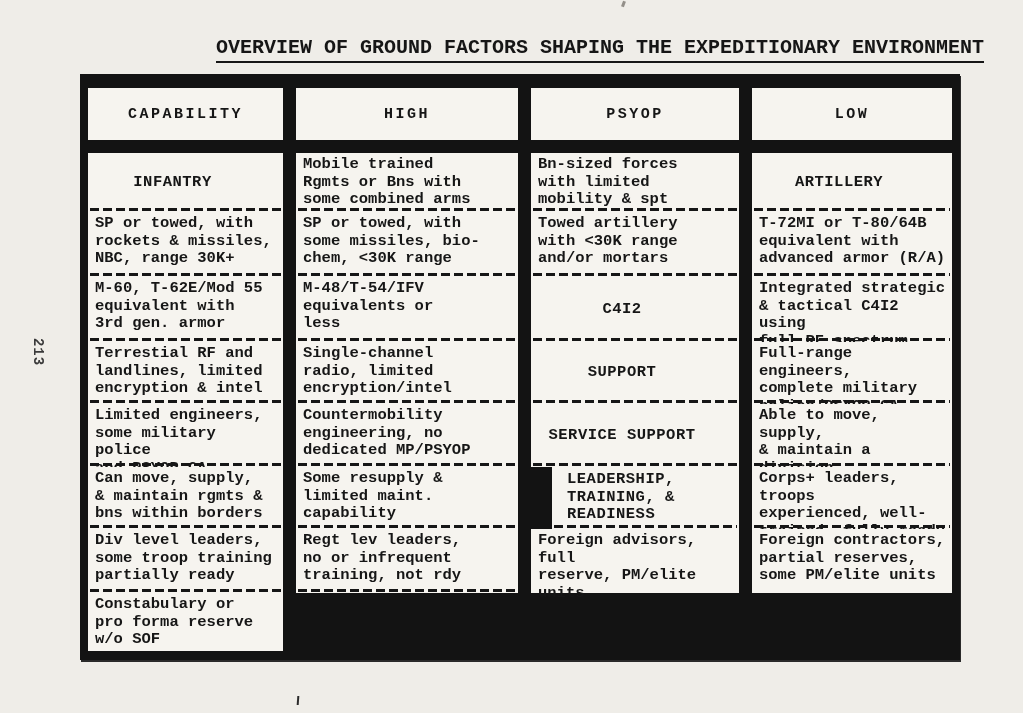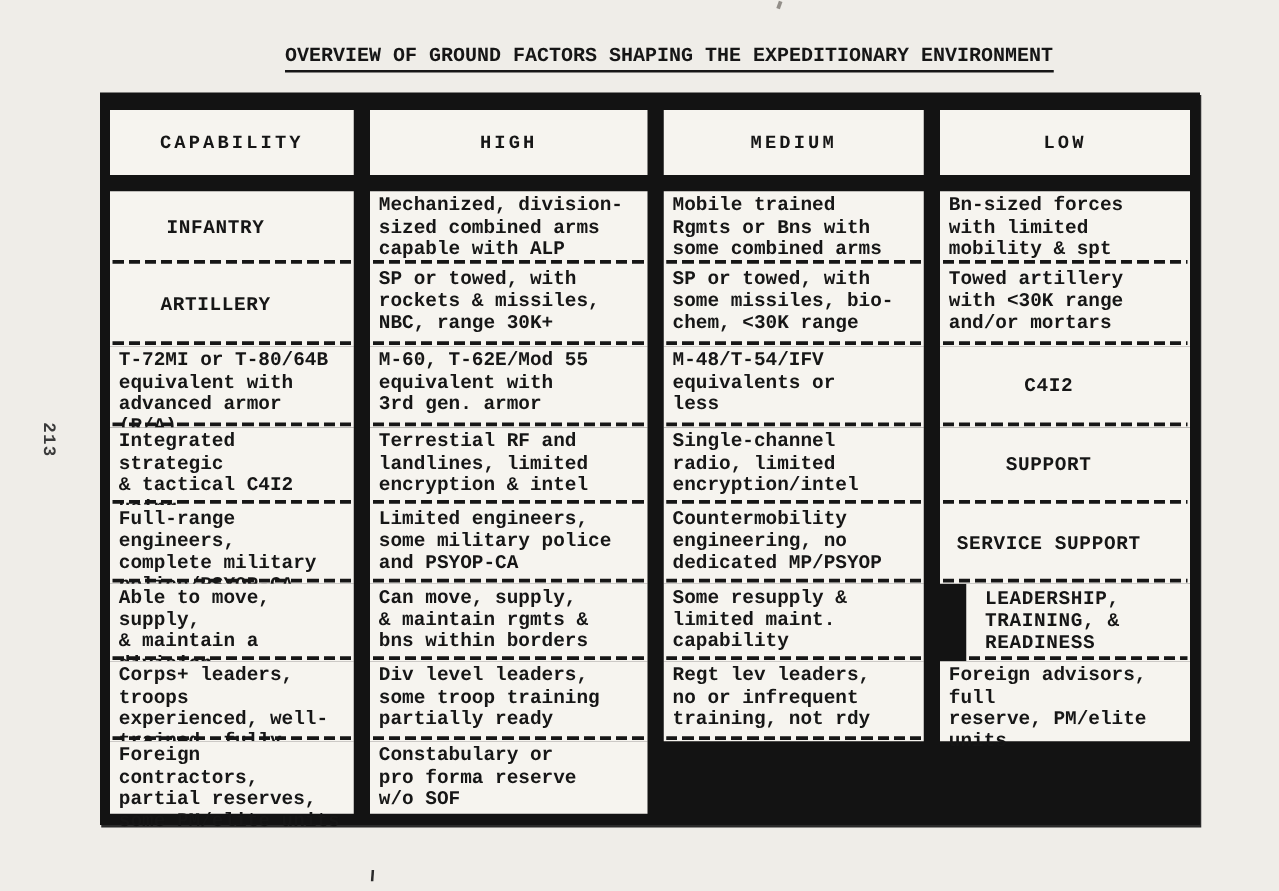--- a/index.html
+++ b/index.html
@@ -7,23 +7,23 @@
     position: relative;
     width: 1023px;
     height: 713px;
     background: #efede8;
     font-family: "Liberation Mono", "DejaVu Sans Mono", monospace;
     color: #161616;
     overflow: hidden;
   }
   .title {
     position: absolute;
-    left: 228px;
+    left: 216px;
     top: 36px;
-    font-size: 16px;
+    font-size: 20px;
     font-weight: bold;
     letter-spacing: 0px;
     white-space: nowrap;
     border-bottom: 2.5px solid #161616;
     padding-bottom: 2px;
   }
   .page-number {
     position: absolute;
     left: 24px;
     top: 344px;
@@ -114,29 +114,26 @@
 <div class="page">
 
   <div class="title">OVERVIEW OF GROUND FACTORS SHAPING THE EXPEDITIONARY ENVIRONMENT</div>
 
   <div class="page-number">213</div>
 
   <div class="factor-table">
 
     <div class="hcell">CAPABILITY</div>
     <div class="hcell">HIGH</div>
-    <div class="hcell">MEDIUM</div>
+    <div class="hcell">PSYOP</div>
     <div class="hcell">LOW</div>
 
     <div class="spacer"></div>
 
     <div class="cell label dash">INFANTRY</div>
-    <div class="cell dash">Mechanized, division-
-sized combined arms
-capable with ALP</div>
     <div class="cell dash">Mobile trained
 Rgmts or Bns with
 some combined arms</div>
     <div class="cell dash">Bn-sized forces
 with limited
 mobility &amp; spt</div>
 
     <div class="cell label dash">ARTILLERY</div>
     <div class="cell dash">SP or towed, with
 rockets &amp; missiles,

